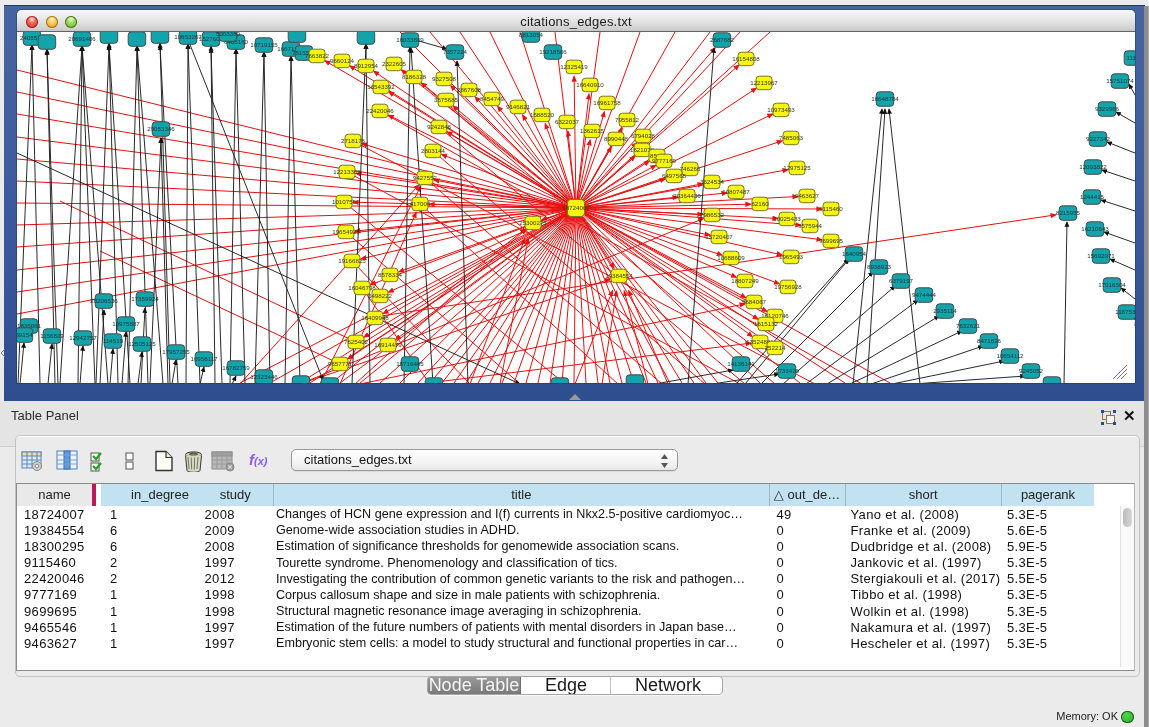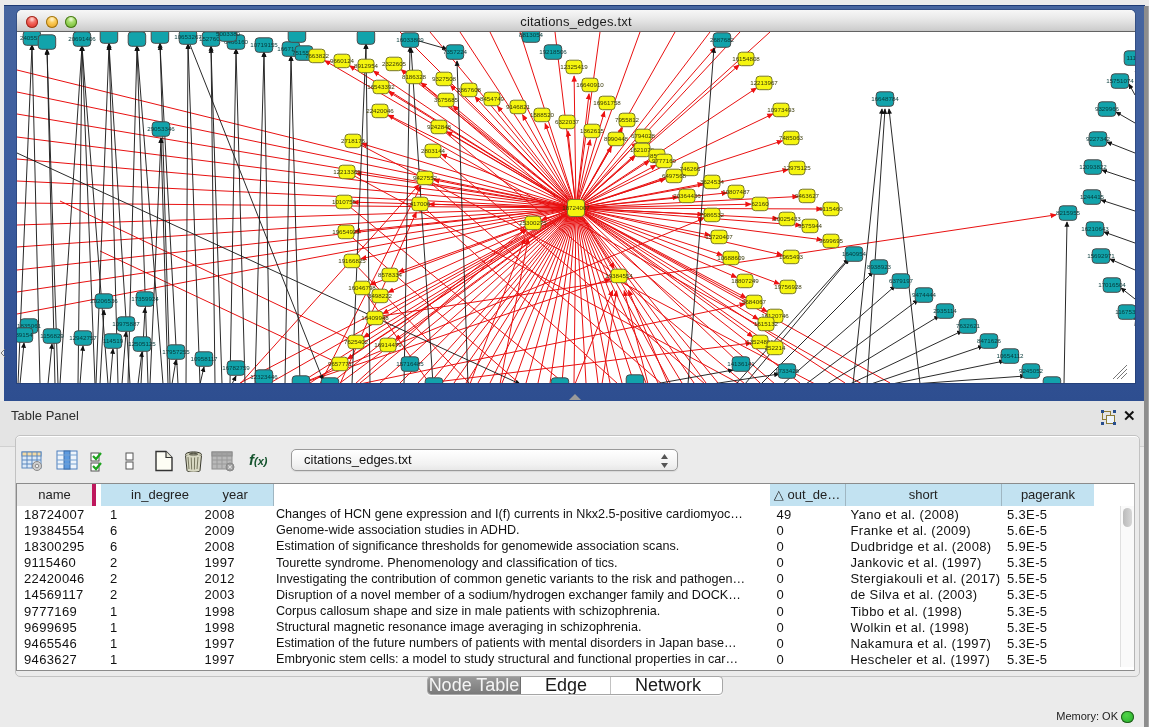--- a/index.html
+++ b/index.html
@@ -634,31 +634,32 @@
     <path d="M2.5,5.5 L4,20.5 a6.5,1.8 0 0 0 13,0 L18.5,5.5" fill="#d8d8c2" stroke="#3a3a2e"></path>
     <path d="M5,7 l1,12 M8.2,7.5 l.5,12 M11.6,7.5 l-.2,12 M15,7 l-1,12" stroke="#77775f" fill="none"></path>
   </svg>
 <svg class="abs" style="left:211px;top:450px" width="26" height="22">
     <rect x="1" y="2" width="20" height="17" fill="#b9b9b9" stroke="#8c8c8c"></rect>
     <rect x="1" y="2" width="20" height="4" fill="#a2a2a2" stroke="#8c8c8c"></rect>
     <path d="M1,10 h20 M1,14 h20 M6,2 v17 M11,2 v17 M16,2 v17" stroke="#999" fill="none"></path>
     <circle cx="19" cy="17" r="4" fill="#9c9c9c" stroke="#888"></circle>
     <path d="M17.3,15.3 l3.4,3.4 m0,-3.4 l-3.4,3.4" stroke="#ddd" stroke-width="1.2"></path>
   </svg>
-<div class="abs" style="left:249px;top:451px;width:22px;font-size:15px;font-style:italic;font-weight:bold;color:#14532d">f<span style="font-size:11px">(x)</span></div>
+<div class="abs" style="left:249px;top:451px;width:22px;font-size:15px;font-style:italic;font-weight:bold;color:#8b5cf6">f<span style="font-size:11px">(x)</span></div>
 <div class="abs" id="dd">citations_edges.txt
   <svg class="abs" style="right:8px;top:4px" width="9" height="14">
       <path d="M4.5,0 L8,5 H1 z M4.5,14 L1,9 H8 z" fill="#555"></path>
     </svg>
 </div>
 <div class="abs" id="tbl">
   <div class="abs" id="thead">
     <div class="th" style="left:0;width:79px;background:#e9e9e9;border-right:4px solid #be185d">name</div>
     <div class="th" style="left:83.5px;width:120px">in_degree</div>
-    <div class="th" style="left:180.5px;width:76.5px">year</div>
+    <div class="th" style="left:180.5px;width:76.5px">study</div>
+    <div class="th" style="left:257px;width:495.5px">title</div>
     <div class="th" style="left:752.5px;width:76px">△&nbsp;out_de…</div>
     <div class="th" style="left:828.5px;width:156.5px">short</div>
     <div class="th" style="left:985px;width:92px;border-right:none">pagerank</div>
   </div>
   <div class="abs" id="tbody">
       <table>
         <tbody>
           <tr>
             <td>18724007</td>
             <td>1</td>
@@ -696,29 +697,20 @@
             <td>5.3E-5</td>
           </tr>
           <tr>
             <td>22420046</td>
             <td>2</td>
             <td>2012</td>
             <td>Investigating the contribution of common genetic variants to the risk and pathogen…</td>
             <td>0</td>
             <td>Stergiakouli et al. (2017)</td>
             <td>5.5E-5</td>
-          </tr>
-          <tr>
-            <td>14569117</td>
-            <td>2</td>
-            <td>2003</td>
-            <td>Disruption of a novel member of a sodium/hydrogen exchanger family and DOCK…</td>
-            <td>0</td>
-            <td>de Silva et al. (2003)</td>
-            <td>5.3E-5</td>
           </tr>
           <tr>
             <td>9777169</td>
             <td>1</td>
             <td>1998</td>
             <td>Corpus callosum shape and size in male patients with schizophrenia.</td>
             <td>0</td>
             <td>Tibbo et al. (1998)</td>
             <td>5.3E-5</td>
           </tr>

